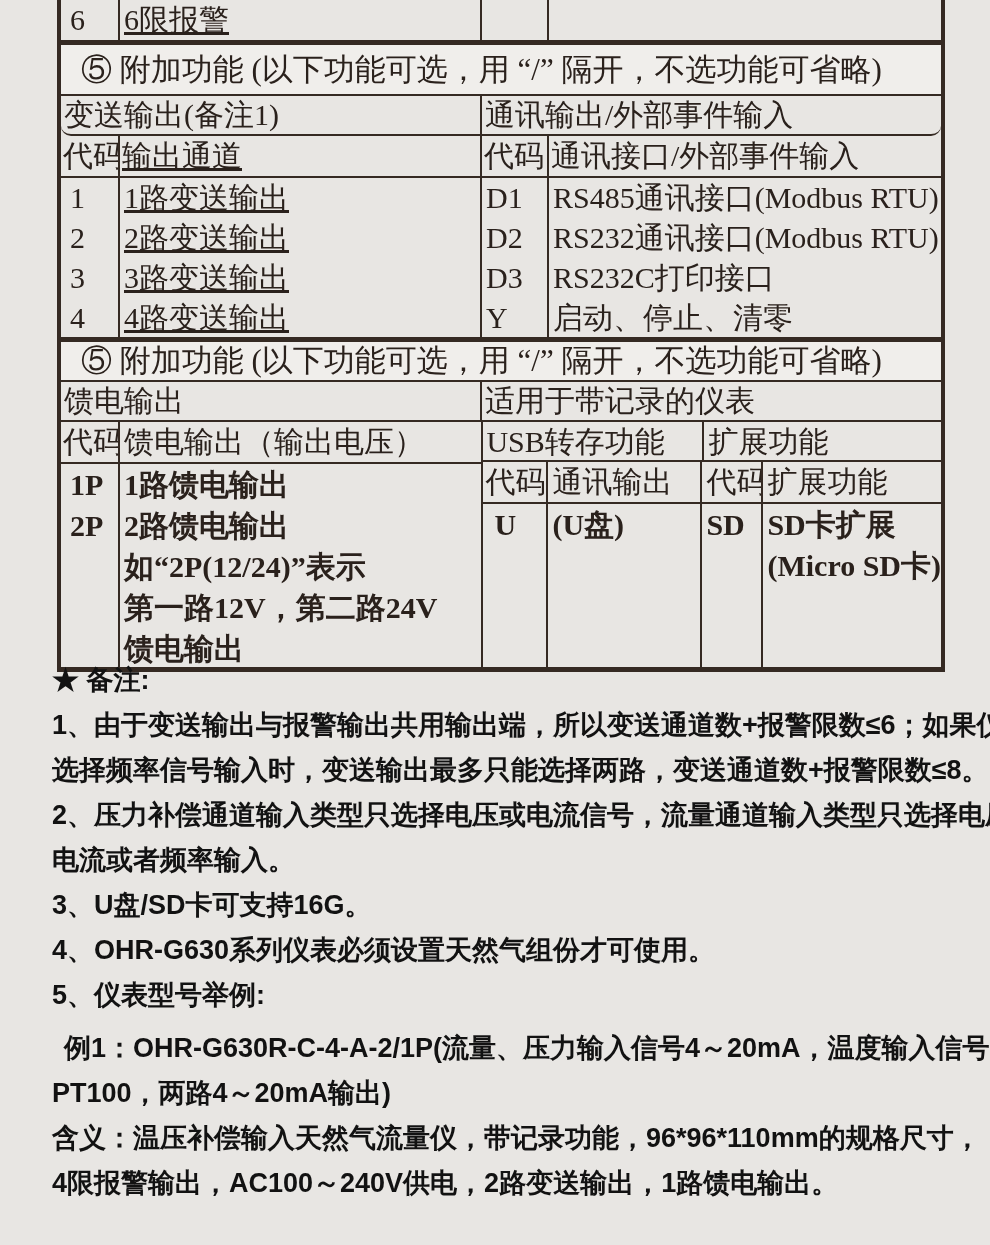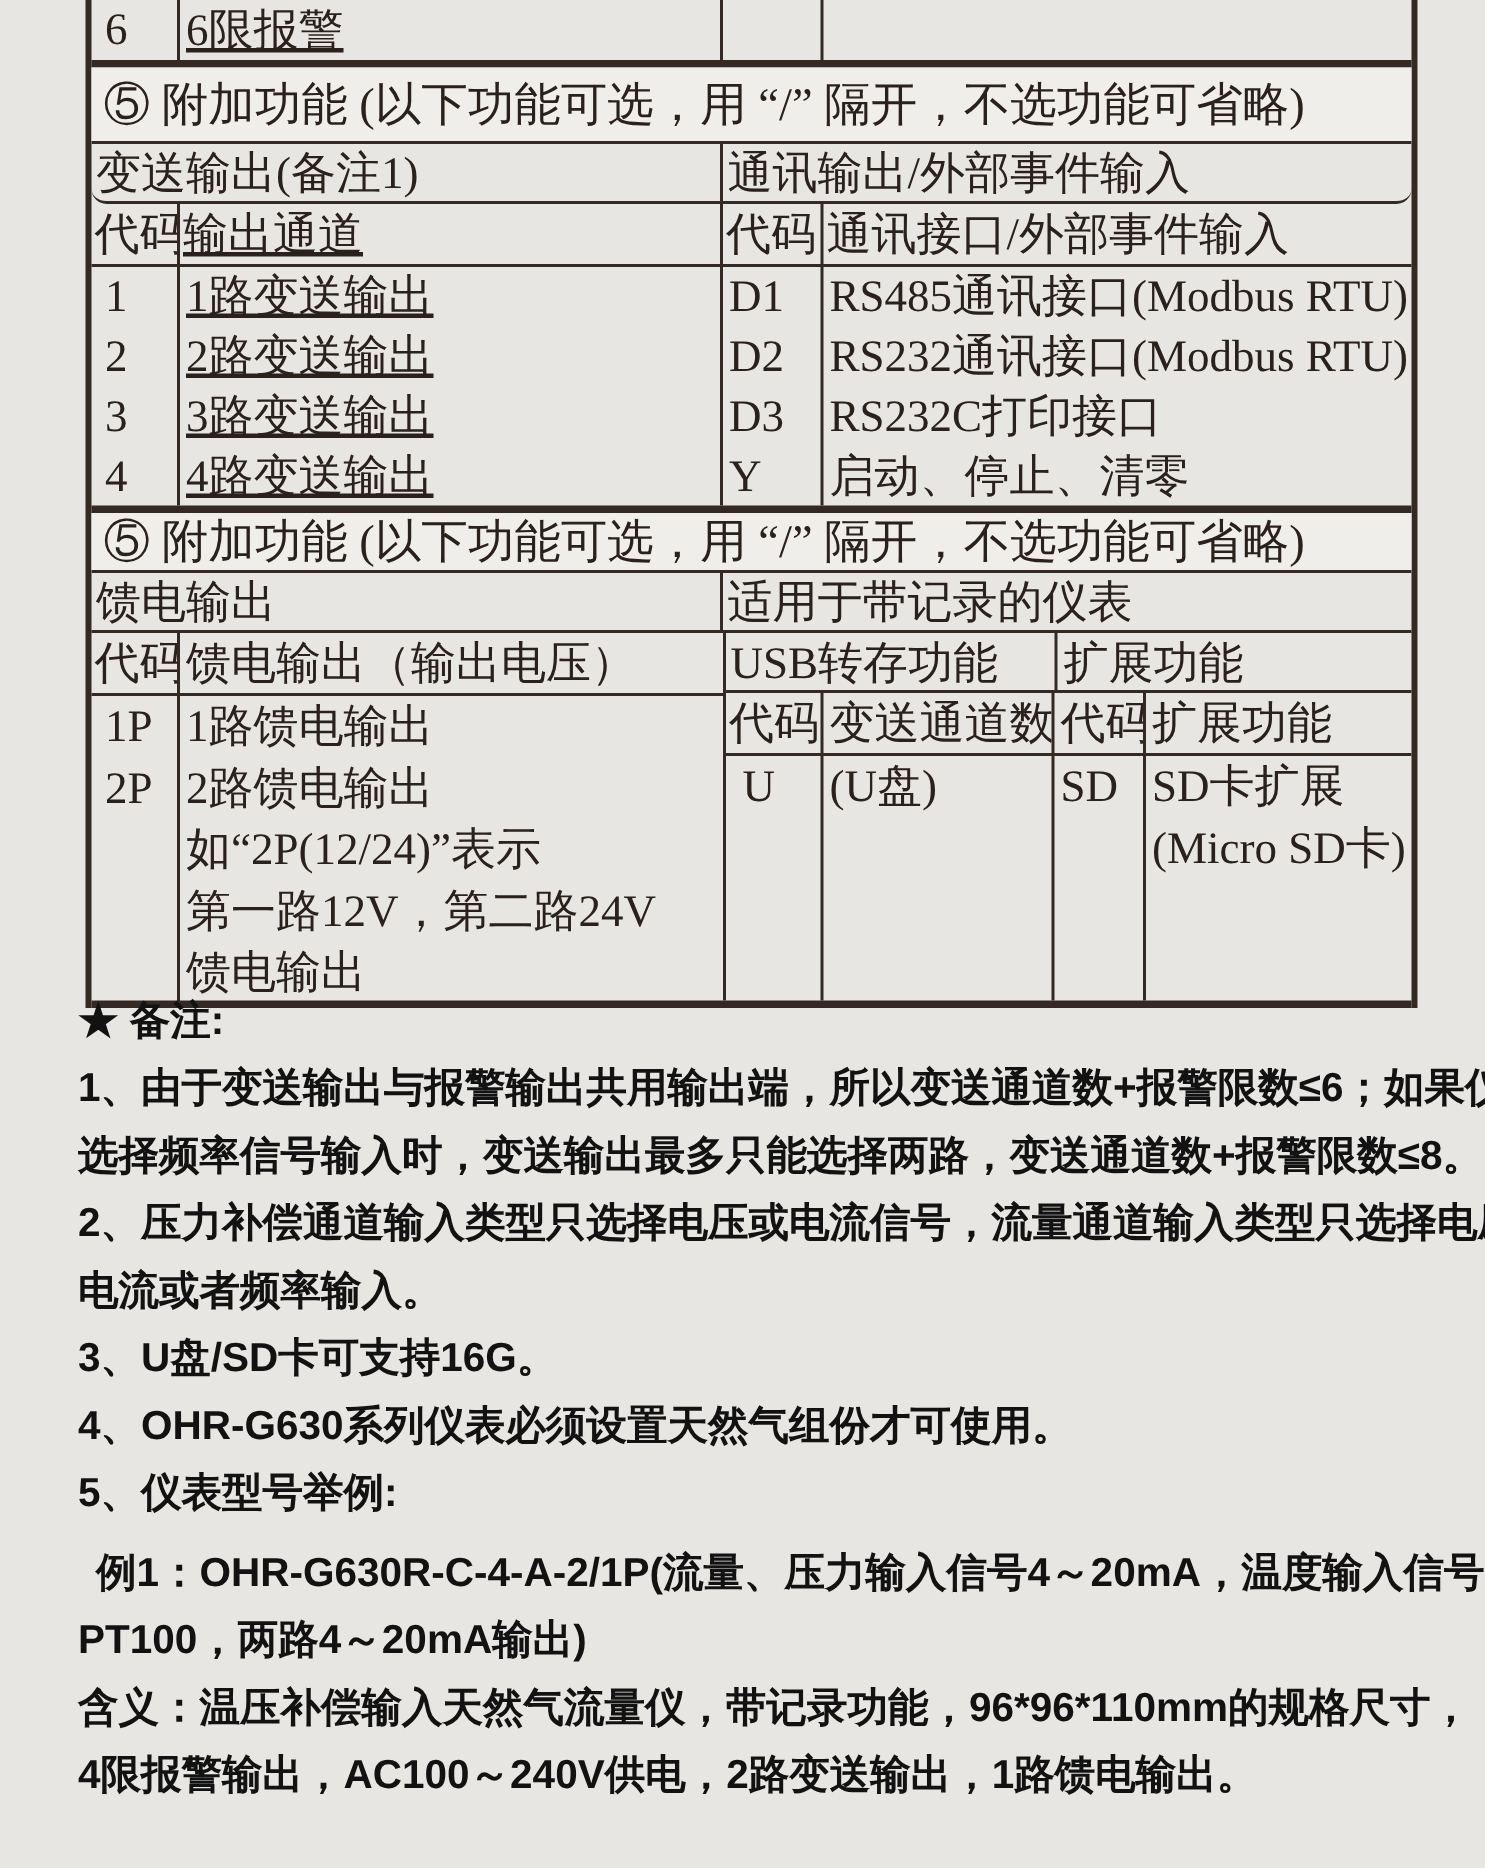--- a/index.html
+++ b/index.html
@@ -30,38 +30,38 @@
   .w-codeR{width:67px;padding-left:4px;}
   .w-descR{padding-left:4px;}
   .w-left{width:421px;padding-left:3px;}
   .w-right{padding-left:3px;}
   .hdr{padding-left:2px;}
   .codecell{padding-left:9px;}
   
   .b-frag{height:45px;border-bottom-width:5px;}
   .b-sech{height:51px;background:var(--hdrbg);}
   .b-sech2{height:40px;background:var(--hdrbg);}
-  .sech-text{padding-left:8px;font-size:31px;white-space:nowrap;
+  .sech-text{padding-left:20px;font-size:31px;white-space:nowrap;
              display:flex;align-items:center;height:100%;}
   .b-rowA{height:40px;border-radius:10px;}
   .b-rowB{height:42px;}
   .b-data1{height:164px;border-bottom-width:4px;}
   .b-rowC{height:40px;}
   .b-lower{height:250px;border-bottom-width:5px;padding:0;}
   .b-data1 .cell, .b-lower .cell{justify-content:flex-start;}
   .ln{height:40px;line-height:40px;white-space:nowrap;}
   .b-lower .ln{height:41px;line-height:41px;}
   
   .half{display:flex;flex-direction:column;box-sizing:border-box;}
   .half-left{width:423px;border-right:2px solid var(--bc);}
   .half-right{flex:1;border-radius:12px;}
   .row{display:flex;box-sizing:border-box;}
   .hrow{height:40px;border-bottom:2px solid var(--bc);}
   .hrow2{height:42px;border-bottom:2px solid var(--bc);}
-  .grow{flex:1;}
+  .grow{flex:1;font-weight:bold;}
   .w-descL2{padding-left:4px;}
   .w-usb{width:221px;padding-left:3px;}
   .w-ext{padding-left:4px;}
   .w-c2{width:65px;padding-left:2px;}
   .w-f2{width:154px;padding-left:4px;}
   .w-c3{width:61px;padding-left:4px;}
   .w-f3{padding-left:4px;}
 
   
   .notes{position:absolute;left:52px;top:658px;width:920px;
@@ -155,21 +155,21 @@
           </div>
         </div>
       </div>
       <div class="half half-right">
         <div class="row hrow">
           <div class="cell w-usb">USB转存功能</div>
           <div class="cell w-ext last">扩展功能</div>
         </div>
         <div class="row hrow2">
           <div class="cell w-c2 hdr">代码</div>
-          <div class="cell w-f2 hdr">变送通道数</div>
+          <div class="cell w-f2 hdr">通讯输出</div>
           <div class="cell w-c3 hdr">代码</div>
           <div class="cell w-f3 hdr last">扩展功能</div>
         </div>
         <div class="row grow">
           <div class="cell w-c2">
             <div class="ln codecell">U</div>
           </div>
           <div class="cell w-f2">
             <div class="ln">(U盘)</div>
           </div>

